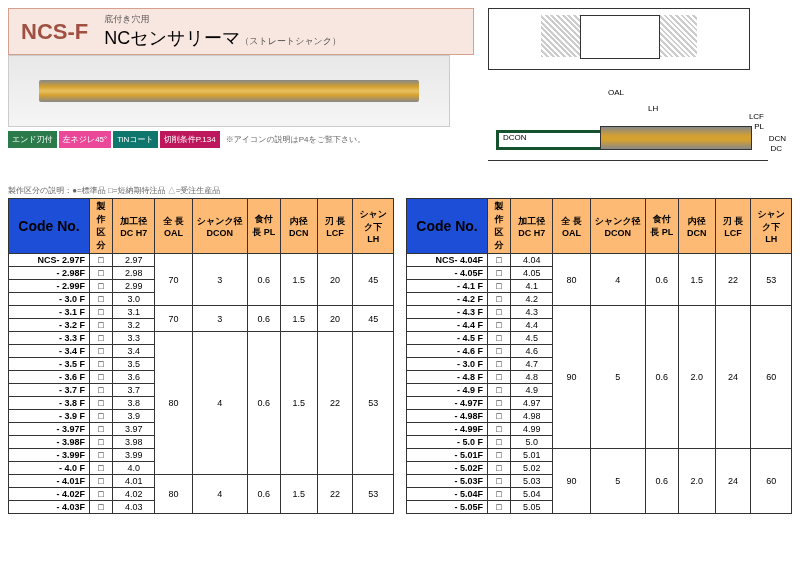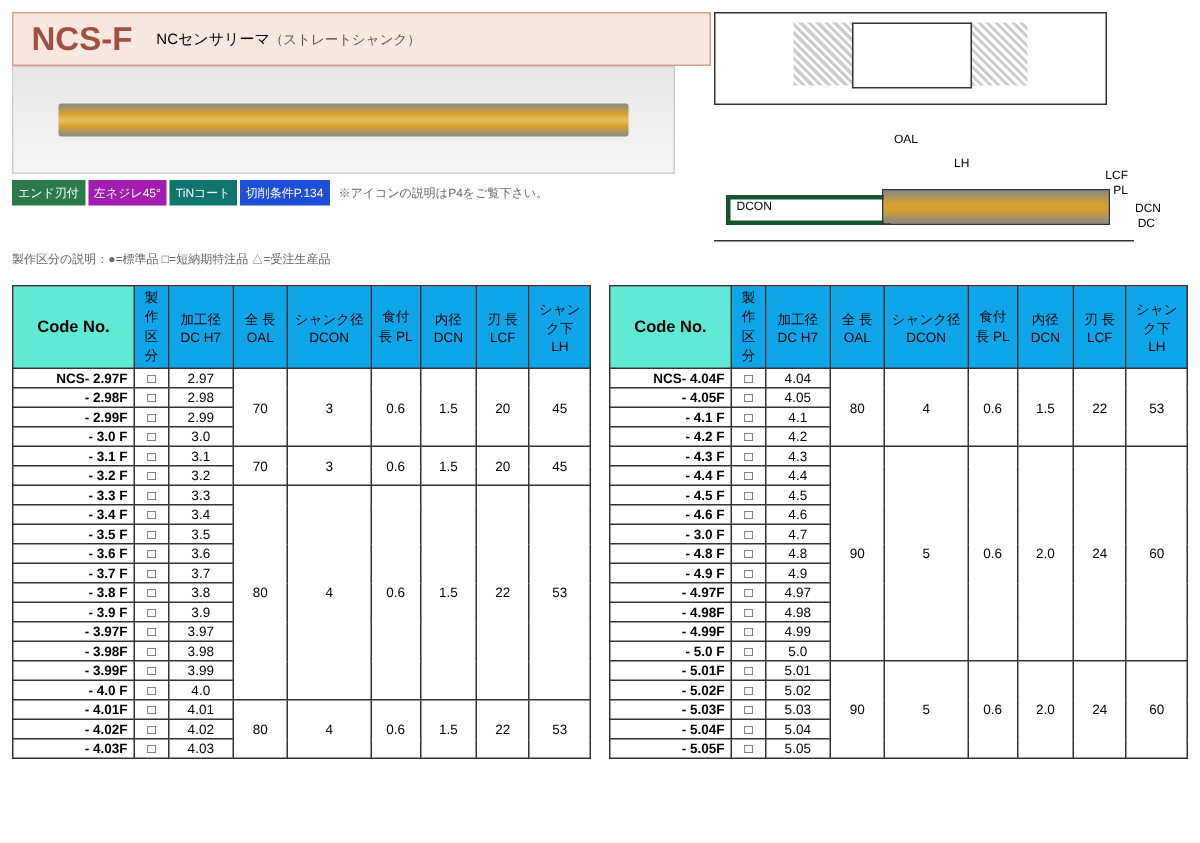--- a/index.html
+++ b/index.html
@@ -1,48 +1,49 @@
 <!DOCTYPE html>
 <html><head>
 <meta charset="utf-8">
 <style>
 body{margin:0;padding:8px;font-family:sans-serif;font-size:10px;background:#fff;width:784px}
-.header{display:flex;gap:8px;margin-bottom:6px}
+.header{display:flex;gap:20px;margin-bottom:24px}
 .title-block{background:#f8e6e0;border:1px solid #d4a090;padding:4px 12px;width:440px;display:flex;align-items:center;gap:16px}
 .code-label{font-size:22px;font-weight:bold;color:#a05040}
-.jp-title{font-size:10px}
+.jp-title{font-size:18px}
 .jp-sub{font-size:9px;color:#555}
 .product-img{width:440px;height:70px;background:linear-gradient(#e8e8e8,#f5f5f5);border:1px solid #ccc;display:flex;align-items:center;justify-content:center;position:relative}
 .tool{width:380px;height:22px;background:linear-gradient(#888,#d4a030 30%,#e8c060 50%,#d4a030 70%,#888);border-radius:2px}
 .badges{display:flex;gap:2px;margin:4px 0}
 .badge{padding:3px 4px;font-size:8px;color:#fff;text-align:center;min-width:32px}
-.b1{background:#2a7a4a}.b2{background:#a21caf}.b3{background:#0f766e}.b4{background:#1d4ed8}
+.b1{background:#2a7a4a}.b2{background:#ec4899}.b3{background:#0f766e}.b4{background:#be185d}
 .diagram{border:1px solid #333;height:60px;width:260px;position:relative}
 .diag-label{position:absolute;font-size:8px}
-.legend{font-size:8px;color:#666;margin-bottom:12px}
+.legend{font-size:8px;color:#666;margin-bottom:2px}
 .tables{display:flex;gap:12px}
 table{border-collapse:collapse;font-size:9px}
 th,td{border:1px solid #333;padding:1px 4px;text-align:center}
-th{background:#0ea5e9;font-weight:normal}
-th.code-h{background:#5eead4;font-size:11px;font-weight:bold;width:72px}
+th{background:#fdba74;font-weight:bold}
+th.code-h{background:#1d4ed8;font-size:14px;font-weight:bold;width:72px}
 td.code{text-align:right;font-weight:bold;padding-left:4px}
 td.chk{width:14px}
 .right-top{width:280px}
 .code-boxes{display:flex;gap:2px;font-size:8px;margin-bottom:4px}
 .cbox{border:1px solid #333;padding:1px 6px}
 .tech-draw{width:280px;height:80px;border-bottom:1px solid #333;position:relative;margin-top:10px}
 </style>
 </head>
 <body>
 
 <div class="header">
   <div style="width:460px">
     <div class="title-block">
       <span class="code-label">NCS-F</span>
       <span>
+        <div class="jp-sub">底付き穴用</div>
         <span class="jp-title">NCセンサリーマ</span><span class="jp-sub">（ストレートシャンク）</span>
       </span>
     </div>
     <div class="product-img">
         <div class="tool"></div>
       </div>
     <div style="display:flex;align-items:center;gap:6px">
       <div class="badges">
         <div class="badge b1">エンド刃付</div>
         <div class="badge b2">左ネジレ45°</div>

